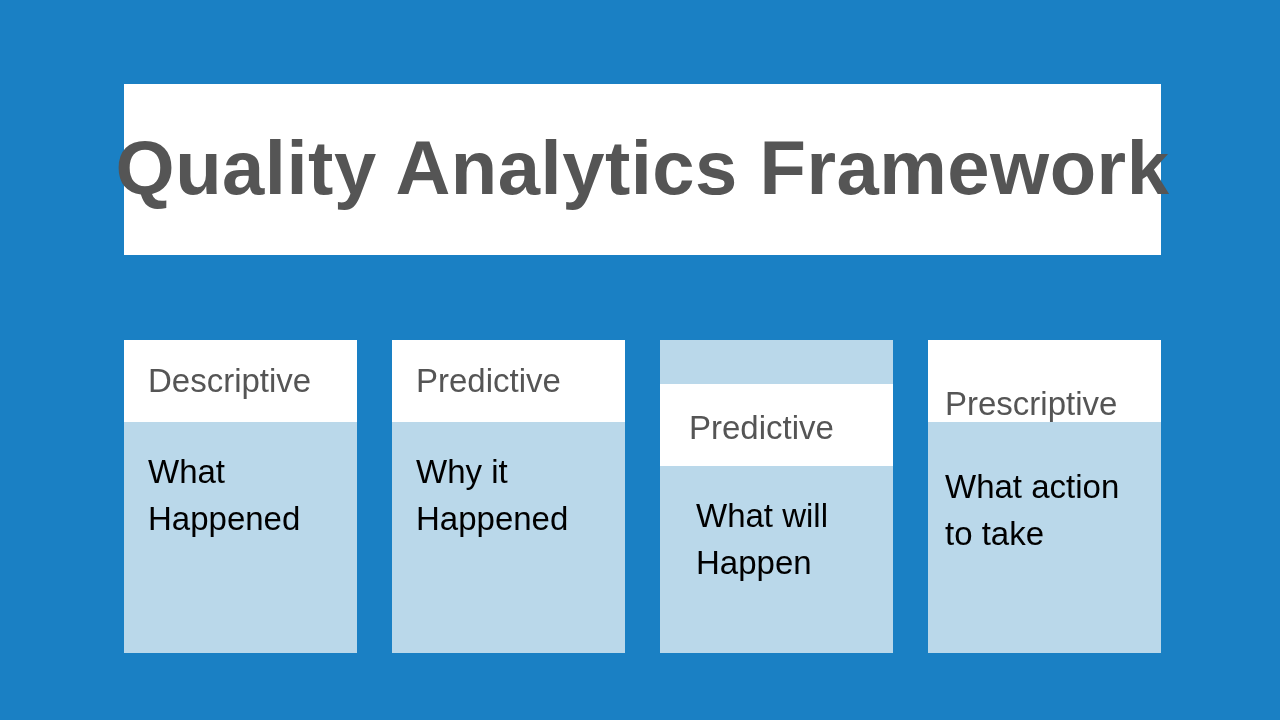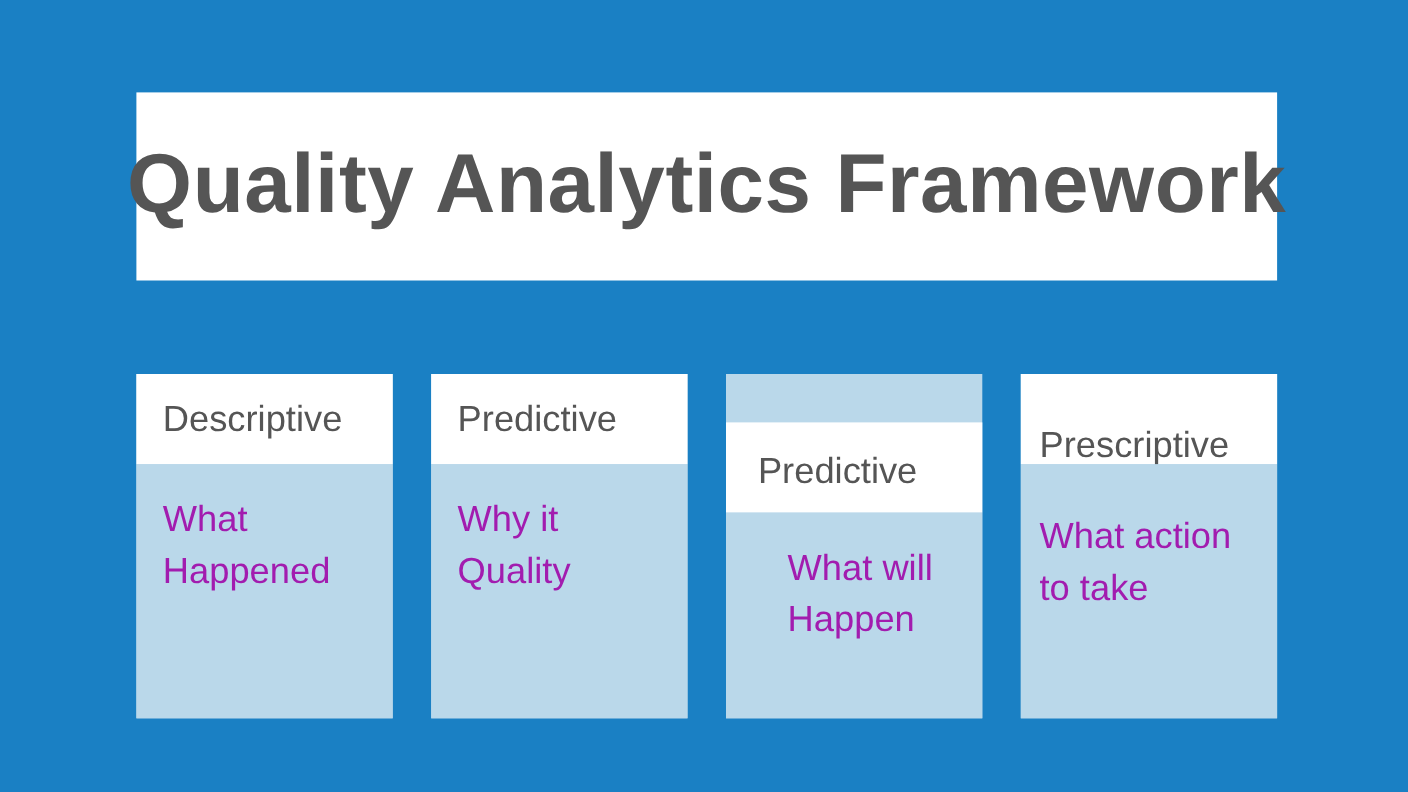--- a/index.html
+++ b/index.html
@@ -89,29 +89,29 @@
     flex: 1 1 auto;
     background: #bad8ea;
     box-sizing: border-box;
     padding: 27px 14px 0 24px;
   }
 
   .card-body-text {
     font-family: "Liberation Sans", "DejaVu Sans", sans-serif;
     font-size: 33px;
     font-weight: 300;
-    color: #a21caf;
+    color: #000000;
     line-height: 1.42;
     white-space: pre-line;
   }
 
   
   .card--predictive .card-header { padding-left: 29px; margin-top: 44px; }
   .card--predictive .card-header-text { position: relative; top: 3px; }
-  .card--predictive .card-body { padding-left: 56px; }
+  .card--predictive .card-body { padding-left: 36px; }
 
   .card--prescriptive .card-header { padding-left: 17px; align-items: flex-end; }
   .card--prescriptive .card-body { padding-left: 17px; padding-top: 42px; }
 </style>
 </head>
 <body>
 
 <div class="slide">
 
   <div class="title-banner">
@@ -129,21 +129,21 @@
 Happened</span>
       </div>
     </div>
 
     <div class="card card--diagnostic">
       <div class="card-header">
         <span class="card-header-text">Predictive</span>
       </div>
       <div class="card-body">
         <span class="card-body-text">Why it
-Quality</span>
+Happened</span>
       </div>
     </div>
 
     <div class="card card--predictive">
       <div class="card-header">
         <span class="card-header-text">Predictive</span>
       </div>
       <div class="card-body">
         <span class="card-body-text">What will
 Happen</span>

